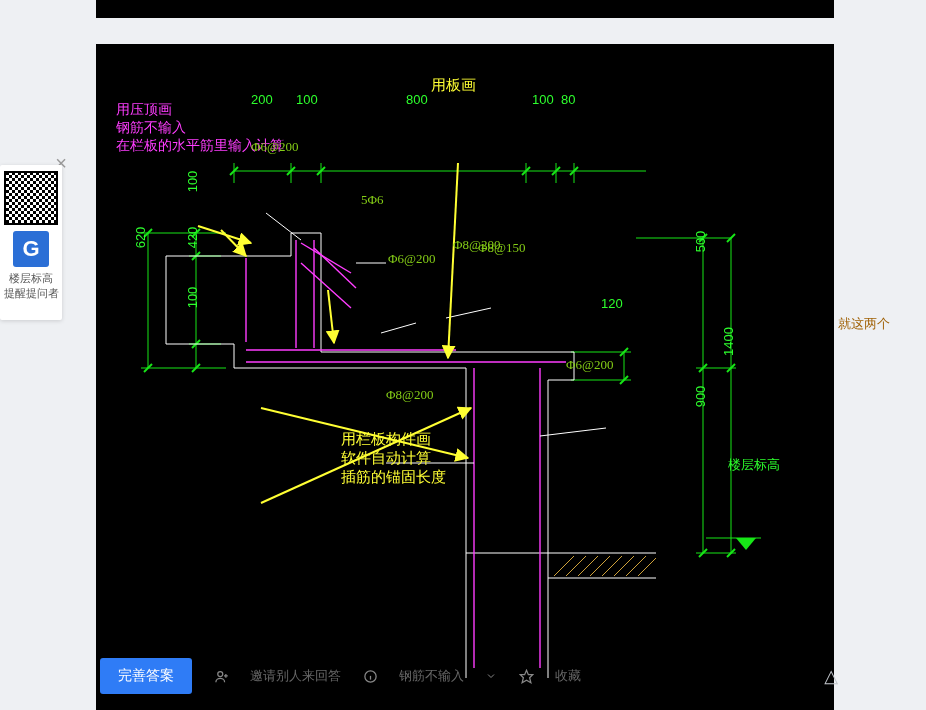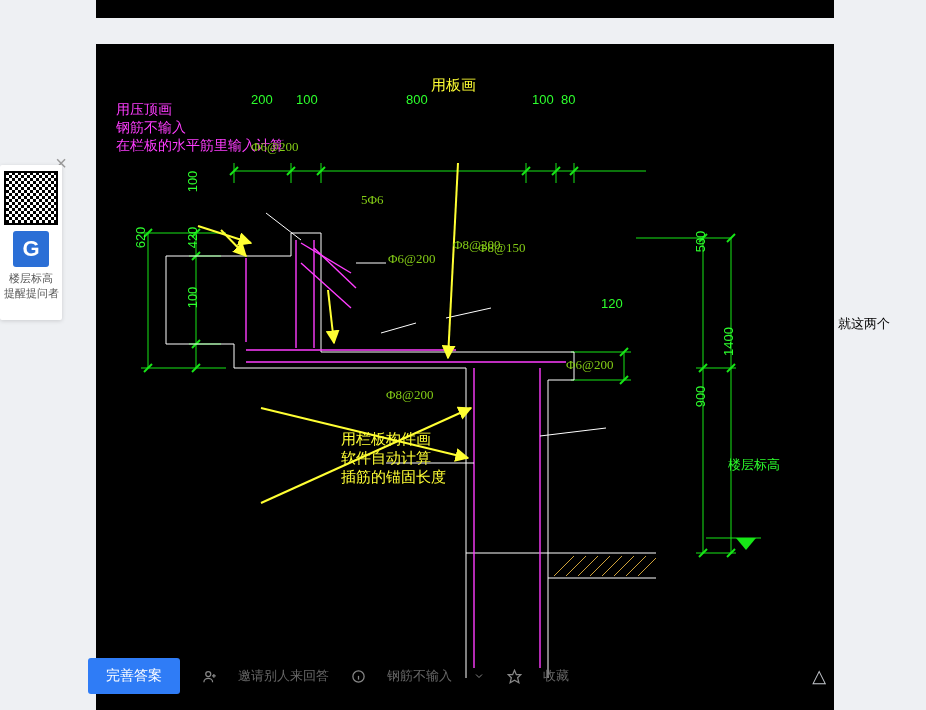--- a/index.html
+++ b/index.html
@@ -19,21 +19,21 @@
   }
   
   .cad-wrap {
     position: absolute; left: 96px; top: 44px;
     width: 738px; height: 703px;
     background: #000;
   }
   
   .right-text {
     position: absolute; left: 838px; top: 315px;
-    font-size: 13px; color: #000000;
+    font-size: 13px; color: #a16207;
   }
   
   .qr-panel {
     position: absolute; left: 0; top: 165px;
     width: 62px; height: 155px;
     background: #fff;
     box-shadow: 0 1px 4px rgba(0,0,0,.15);
     border-radius: 2px;
     padding: 6px 4px 0 4px;
     overflow: hidden;
@@ -57,21 +57,21 @@
     background: #2b6fd6; color: #fff; font-weight: bold;
     font-size: 22px; line-height: 36px; text-align: center;
     border-radius: 3px;
   }
   .qr-text {
     font-size: 11px; color: #555; text-align: center; line-height: 15px;
     white-space: nowrap;
   }
   
   .action-bar {
-    position: absolute; left: 88px; bottom: 14px;
+    position: absolute; left: 100px; bottom: 14px;
     width: 738px; height: 40px;
     display: flex; align-items: center; gap: 22px;
     background: transparent;
   }
   .btn-primary {
     background: #2f7cf6; color: #fff;
     padding: 9px 18px; border-radius: 3px;
     font-size: 14px; cursor: pointer; border: none;
   }
   .action-item {

